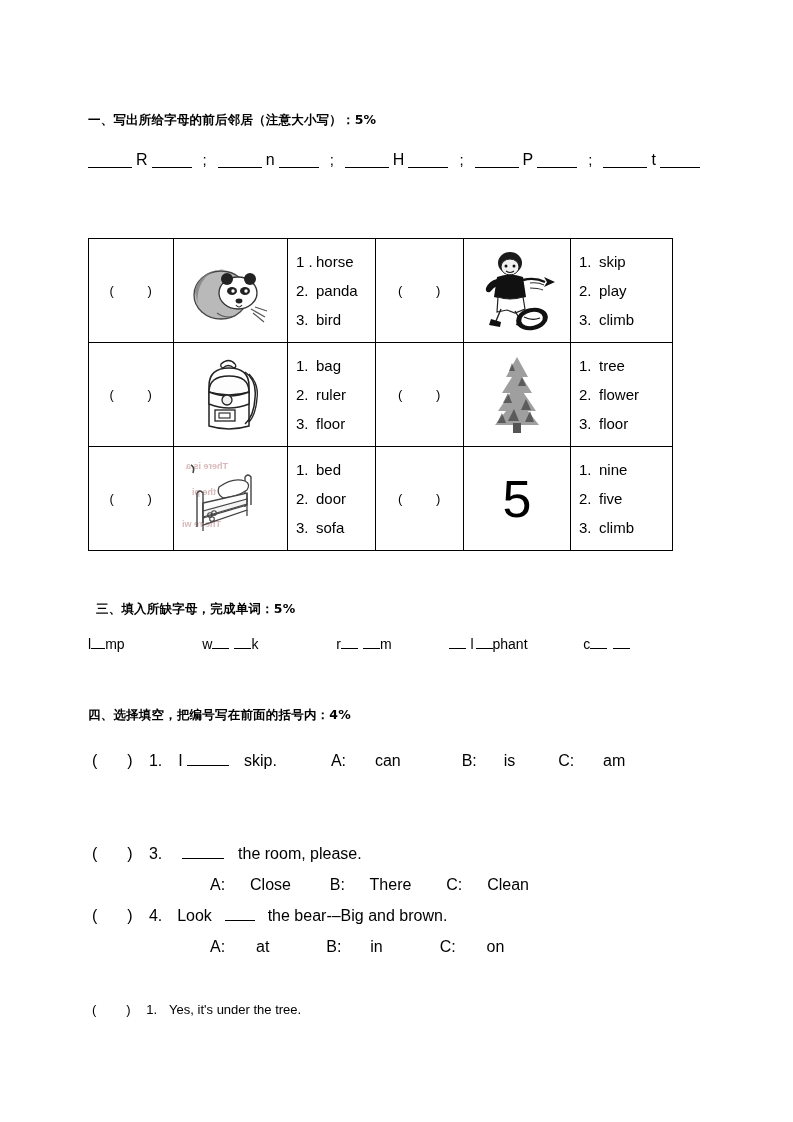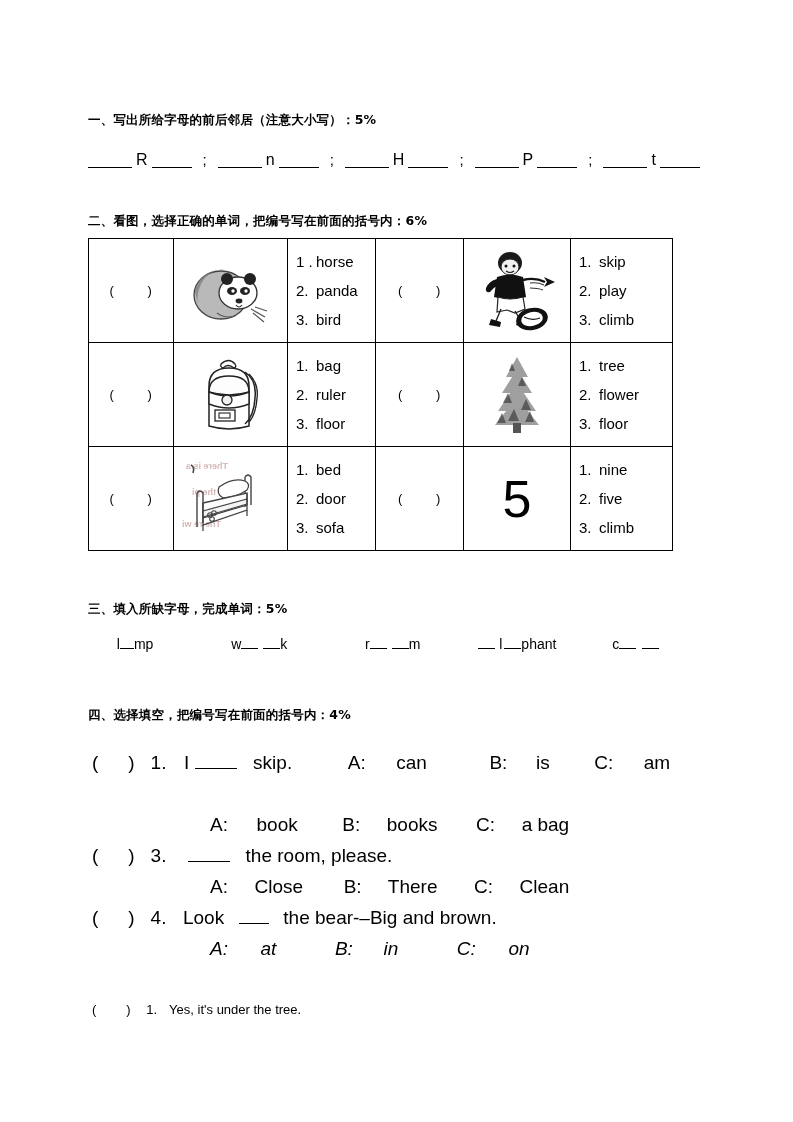--- a/index.html
+++ b/index.html
@@ -106,29 +106,28 @@
   }
 
   
   #letters-row {
     position: absolute;
     left: 88px;
     top: 636px;
     width: 600px;
     font-size: 14px;
     white-space: nowrap;
-    text-align: center;
   }
   .lw { display: inline-block; }
   .u { display:inline-block; border-bottom: 1.3px solid #000; height: 13px; }
   .u.s { width: 14px; }
   .u.m { width: 17px; }
 
   
-  .mc-line { position: absolute; font-size: 19px; white-space: nowrap; }
+  .mc-line { position: absolute; font-size: 16px; white-space: nowrap; }
   .mc-paren { display:inline-block; width: 44px; }
   .mc-paren .lp { margin-right: 30px; }
   .blank-u { display:inline-block; border-bottom: 1.3px solid #000; height: 13px; }
   .bu-30 { width: 34px; }
   .bu-26 { width: 30px; }
   .bu-40 { width: 42px; }
 
   
   .wm {
     position: absolute;
@@ -177,21 +176,20 @@
     </span>
     <span class="nb-sep">;</span>
 
     <span class="nb-group">
       <span class="nb-blank w1"></span>
       <span class="nb-letter">t</span>
       <span class="nb-blank w2"></span>
     </span>
   </div>
 
-  <div class="sec-head" style="left:88px; top:213px;">二、看图，选择正确的单词，把编号写在前面的括号内：6%</div>
 
   <table id="pic-table">
 
     <tbody>
         <tr>
       <td class="col-paren paren-cell">
         <span class="pl">(</span><span class="pr">)</span>
       </td>
       <td class="col-pic pic-cell">
         <div class="pic-wrap">
@@ -347,21 +345,21 @@
       </td>
       <td class="col-opts2 opts">
         <div class="opt-row"><span class="opt-num">1.</span><span>nine</span></div>
         <div class="opt-row"><span class="opt-num">2.</span><span>five</span></div>
         <div class="opt-row"><span class="opt-num">3.</span><span>climb</span></div>
       </td>
     </tr>
   </tbody>
     </table>
 
-  <div class="sec-head" style="left:88px; top:601px;text-align:right;">三、填入所缺字母，完成单词：5%</div>
+  <div class="sec-head" style="left:96px; top:601px;text-align:right;">三、填入所缺字母，完成单词：5%</div>
 
   <div id="letters-row">
     <span class="lw"><span>l</span><span class="u s"></span><span>mp</span></span>
     <span style="display:inline-block;width:70px;"></span>
 
     <span class="lw"><span>w</span><span class="u m"></span><span style="display:inline-block;width:5px;"></span><span class="u m"></span><span>k</span></span>
     <span style="display:inline-block;width:70px;"></span>
 
     <span class="lw"><span>r</span><span class="u m"></span><span style="display:inline-block;width:5px;"></span><span class="u m"></span><span>m</span></span>
     <span style="display:inline-block;width:50px;"></span>
@@ -390,33 +388,20 @@
     <span style="display:inline-block;width:52px;"></span>
     <span>B:</span>
     <span style="display:inline-block;width:18px;"></span>
     <span>is</span>
     <span style="display:inline-block;width:34px;"></span>
     <span>C:</span>
     <span style="display:inline-block;width:20px;"></span>
     <span>am</span>
   </div>
 
-  <div class="mc-line" style="left:210px; top:814px;">
-    <span>A:</span>
-    <span style="display:inline-block;width:18px;"></span>
-    <span>book</span>
-    <span style="display:inline-block;width:34px;"></span>
-    <span>B:</span>
-    <span style="display:inline-block;width:16px;"></span>
-    <span>books</span>
-    <span style="display:inline-block;width:28px;"></span>
-    <span>C:</span>
-    <span style="display:inline-block;width:16px;"></span>
-    <span>a bag</span>
-  </div>
 
   <div class="mc-line" style="left:92px; top:845px;">
     <span class="mc-paren"><span class="lp">(</span><span>)</span></span>
     <span style="display:inline-block;width:4px;"></span>
     <span>3.</span>
     <span style="display:inline-block;width:11px;"></span>
     <span class="blank-u bu-40"></span>
     <span style="display:inline-block;width:5px;"></span>
     <span>the room, please.</span>
   </div>
@@ -438,21 +423,21 @@
     <span class="mc-paren"><span class="lp">(</span><span>)</span></span>
     <span style="display:inline-block;width:4px;"></span>
     <span>4.</span>
     <span style="display:inline-block;width:6px;"></span>
     <span>Look</span>
     <span style="display:inline-block;width:4px;"></span>
     <span class="blank-u bu-26"></span>
     <span style="display:inline-block;width:4px;"></span>
     <span>the bear-–Big and brown.</span>
   </div>
-  <div class="mc-line" style="left:210px; top:938px;font-style:italic;">
+  <div class="mc-line" style="left:210px; top:938px;">
     <span>A:</span>
     <span style="display:inline-block;width:22px;"></span>
     <span>at</span>
     <span style="display:inline-block;width:48px;"></span>
     <span>B:</span>
     <span style="display:inline-block;width:20px;"></span>
     <span>in</span>
     <span style="display:inline-block;width:48px;"></span>
     <span>C:</span>
     <span style="display:inline-block;width:22px;"></span>

